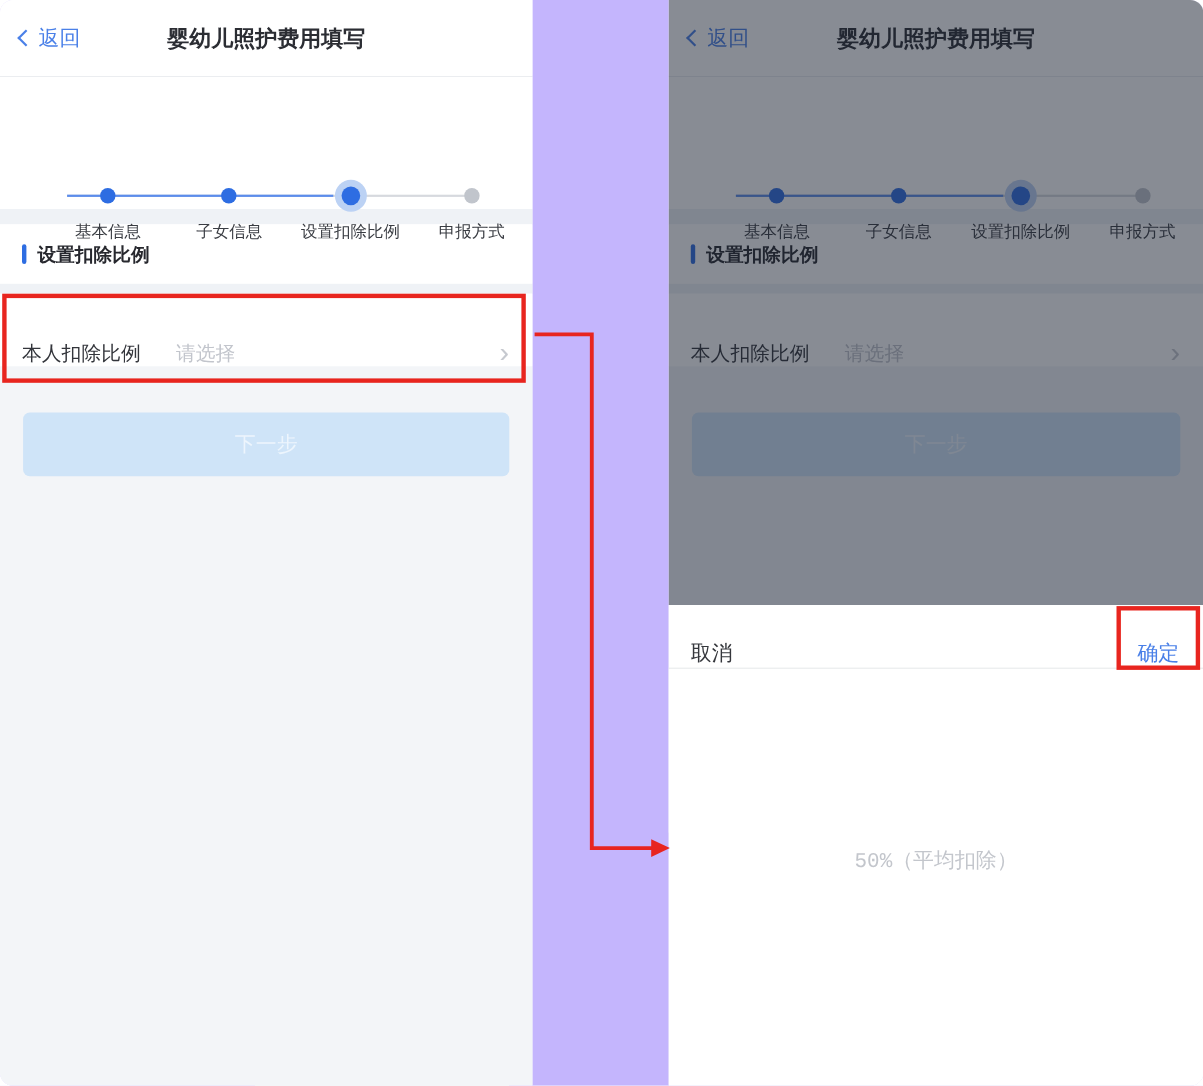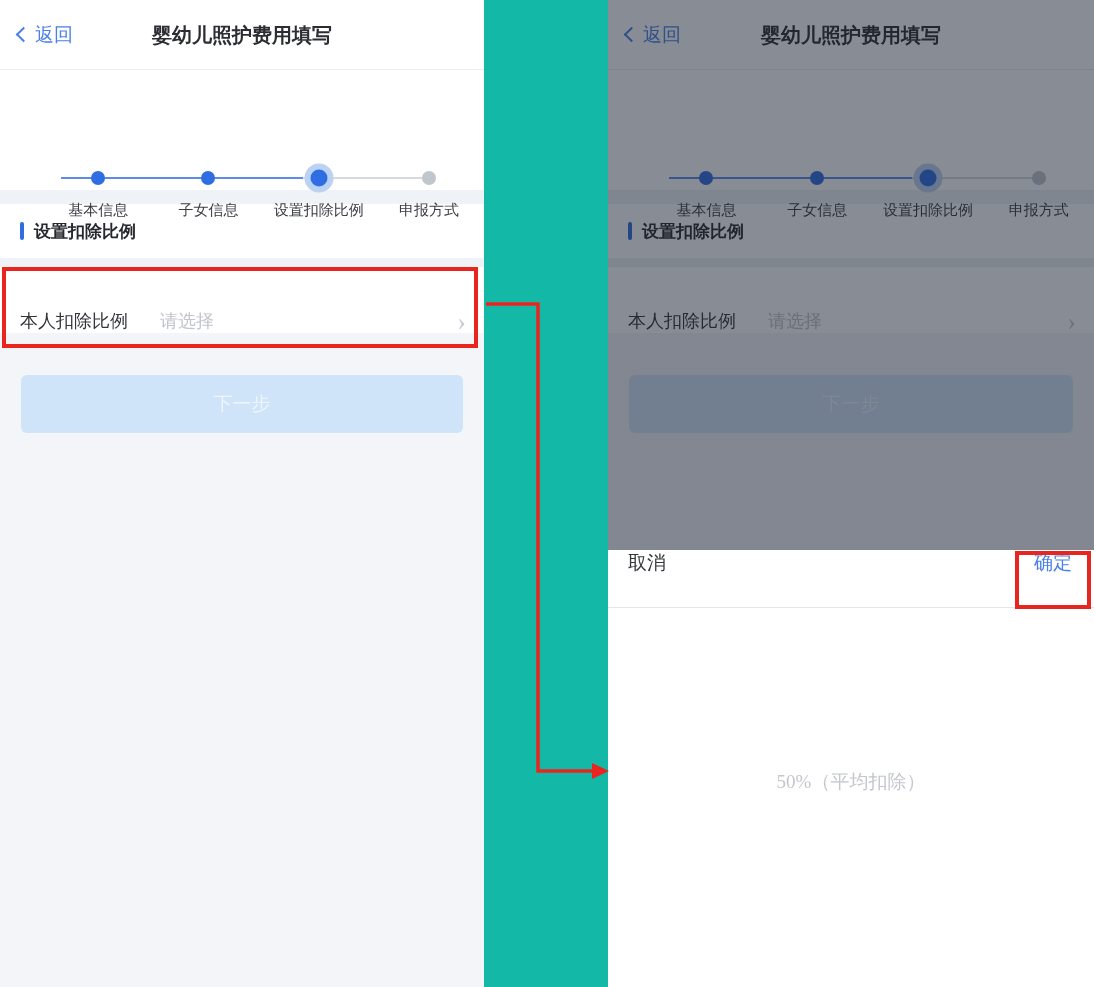--- a/index.html
+++ b/index.html
@@ -1,19 +1,20 @@
 <!DOCTYPE html>
 <html><head>
 <meta charset="utf-8">
 <style>
   * { margin:0; padding:0; box-sizing:border-box; }
   html,body { background:#ffffff; }
   .canvas {
-    position:relative; width:1094px; height:987px; background:#14b8a6; overflow:hidden;
-    font-family:Liberation Serif, serif;
+    position:relative; width:1094px; height:987px; background:#c4b5fd; overflow:hidden;
+    font-family:Liberation Mono, monospace;
+    border-radius:12px;
   }
   .screen { position:absolute; top:0; height:987px; background:#ffffff; }
   .screen.left  { left:0;   width:484px; }
   .screen.right { left:608px; width:486px; }
 
   
   .nav { position:relative; height:69px; background:#fff; }
   .back { position:absolute; left:18px; top:50%; transform:translateY(-50%);
           display:flex; align-items:center; color:#4a80e8; font-size:19px; cursor:pointer; }
   .chev { width:11px; height:11px; border-left:2.5px solid #4a80e8; border-bottom:2.5px solid #4a80e8;
@@ -49,21 +50,21 @@
   .field-chevron { font-size:26px; color:#c6c9cf; line-height:0.8; font-weight:400; }
 
   .lower { background:#f3f5f8; height:654px; padding-top:42px; }
   .next-btn { display:flex; align-items:center; justify-content:center;
               margin:0 auto; width:calc(100% - 42px); height:58px;
               background:#cfe4f8; color:#edf5fd; font-size:19px; border-radius:6px; cursor:default; }
 
   
   .dim { position:absolute; left:0; top:0; width:100%; height:550px; background:rgba(27,34,50,0.52); }
   .picker { position:absolute; left:0; top:550px; width:100%; height:437px; background:#ffffff; }
-  .picker-header { height:58px; display:flex; align-items:flex-start; justify-content:space-between;
+  .picker-header { height:58px; display:flex; align-items:flex-end; justify-content:space-between;
                    padding:0 22px 0 20px; border-bottom:1px solid #e4e6e9; }
   .picker-cancel  { font-size:19px; color:#35373c; cursor:pointer; }
   .picker-confirm { font-size:19px; color:#4a80e8; cursor:pointer; }
   .picker-space { height:149px; background:#fff; }
   .option { height:50px; display:flex; align-items:center; justify-content:center; font-size:19px; }
   .option.selected   { color:#2b2c31; border-top:1px solid #e4e6e9; border-bottom:1px solid #e4e6e9; }
   .option.unselected { color:#c3c6cc; }
 
   
   .hl-box { position:absolute; border:4px solid #e8251f; pointer-events:none; }

